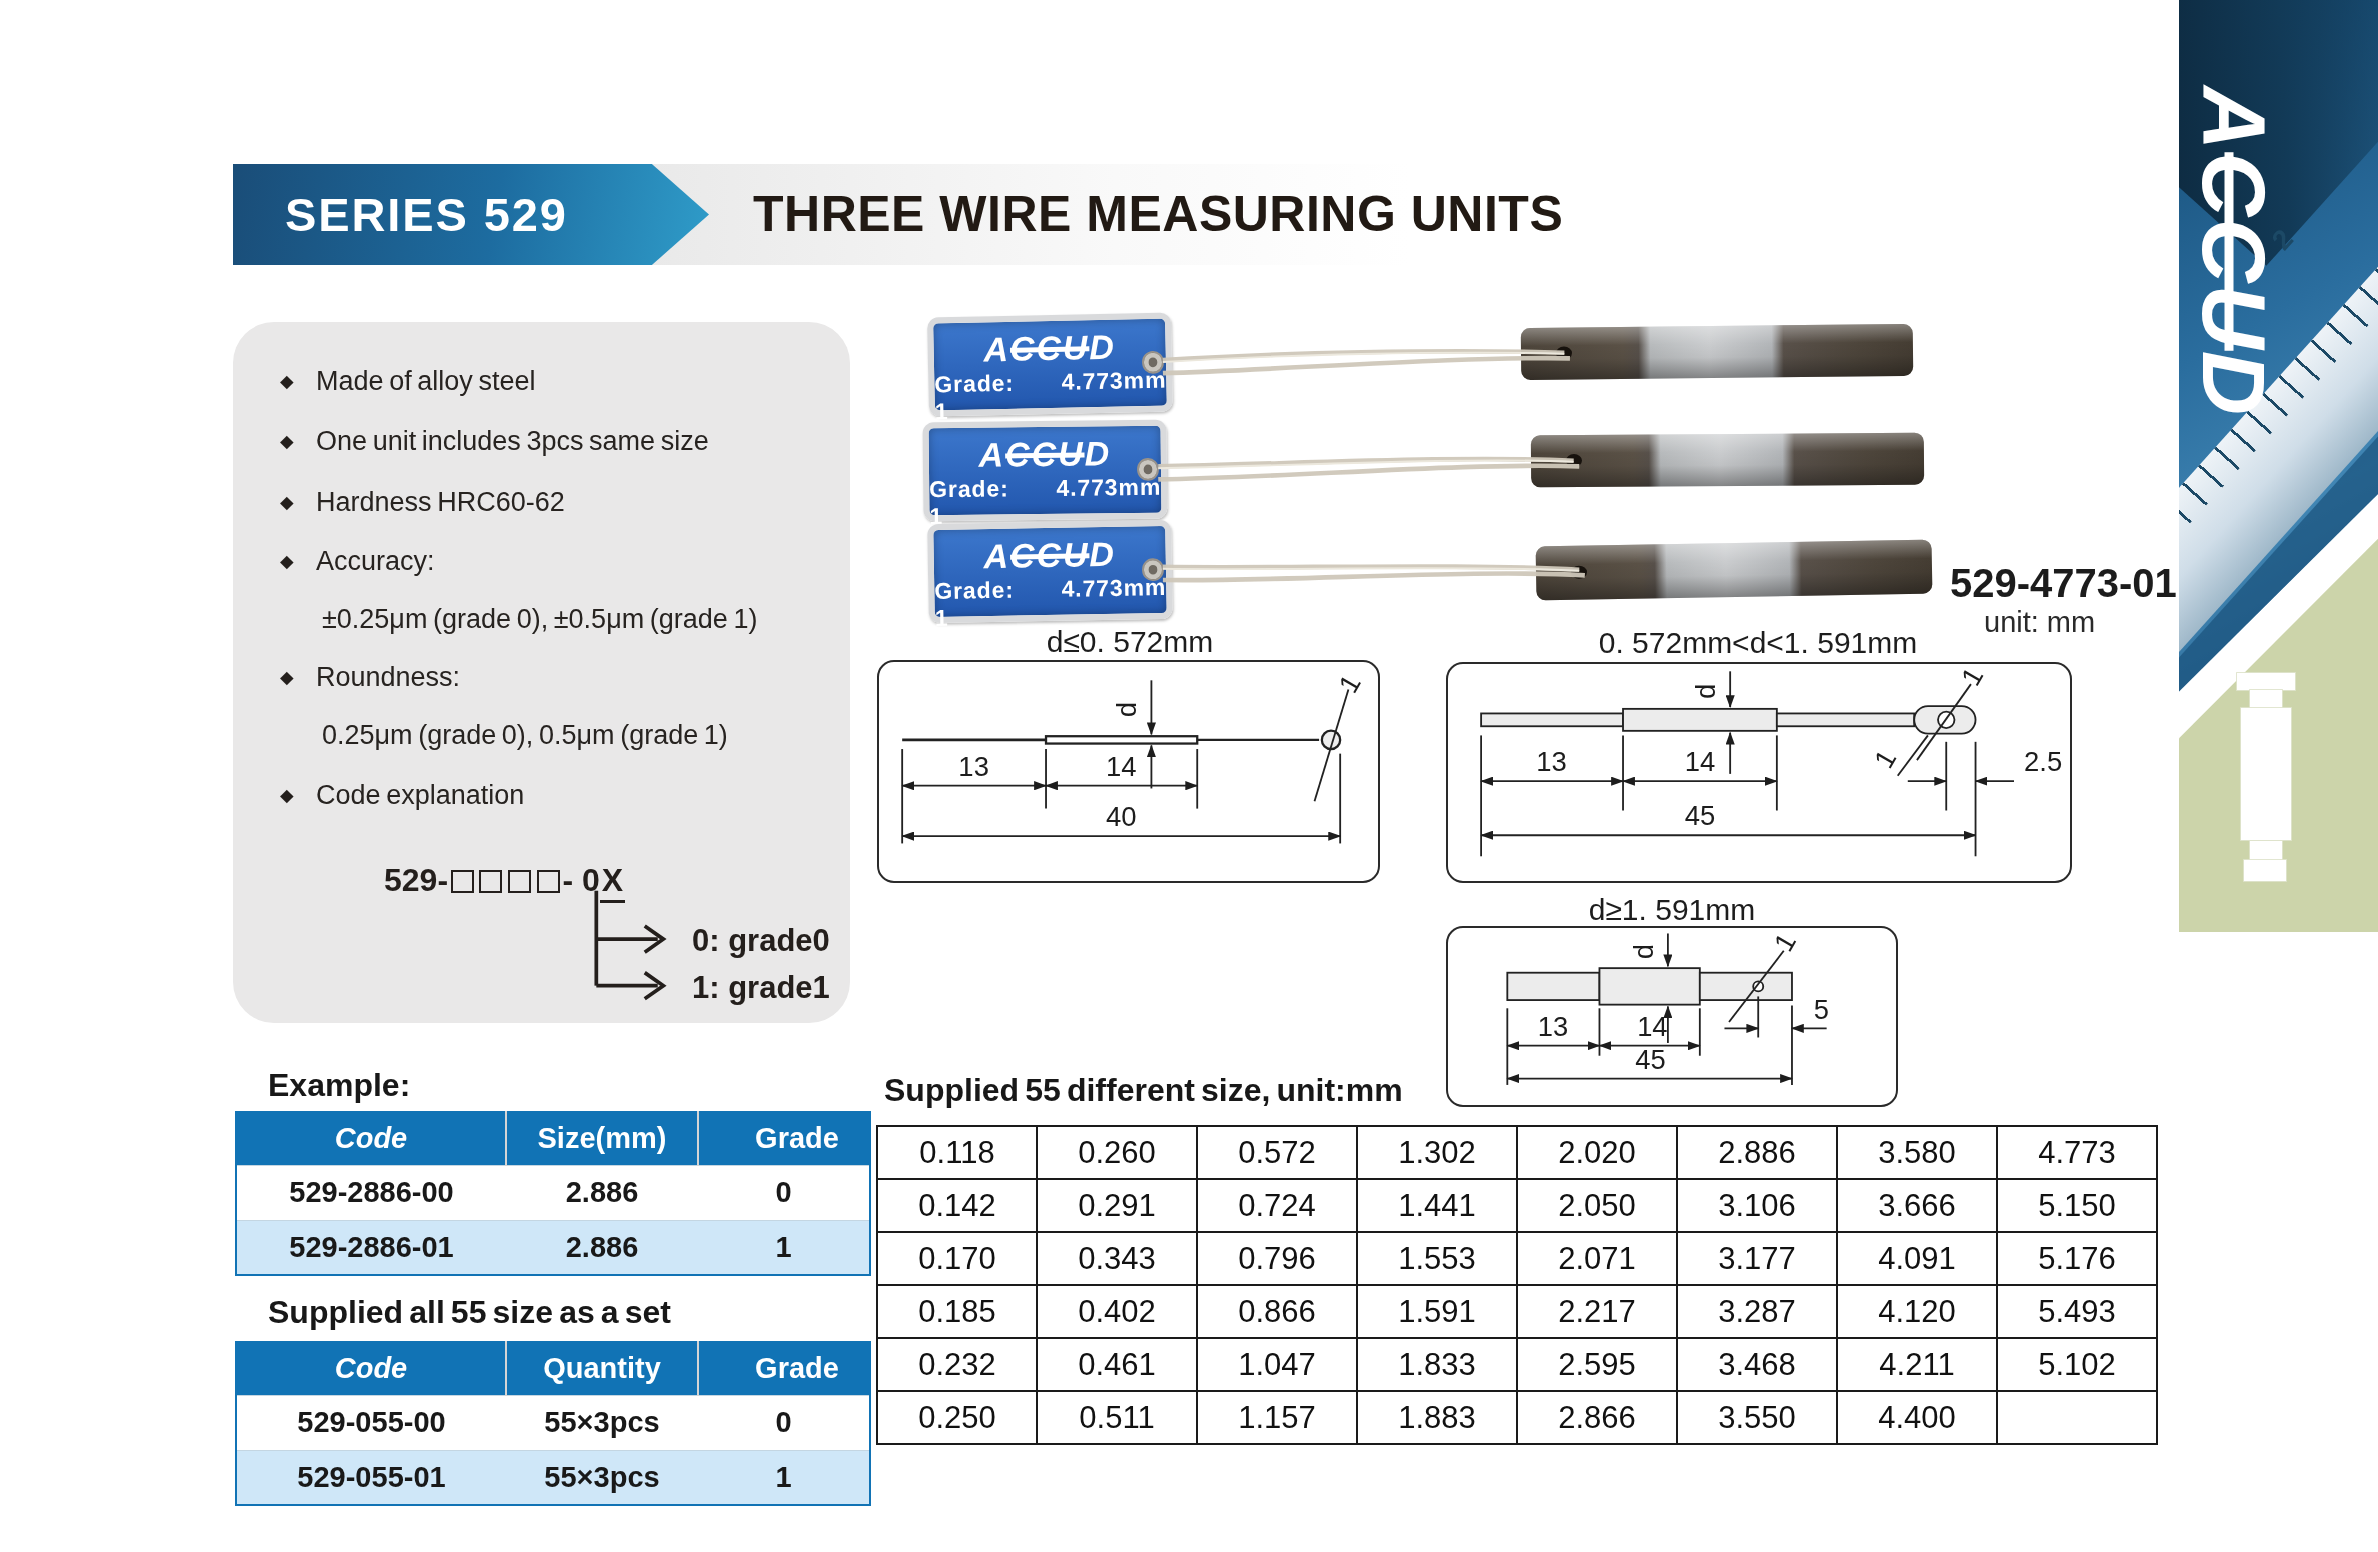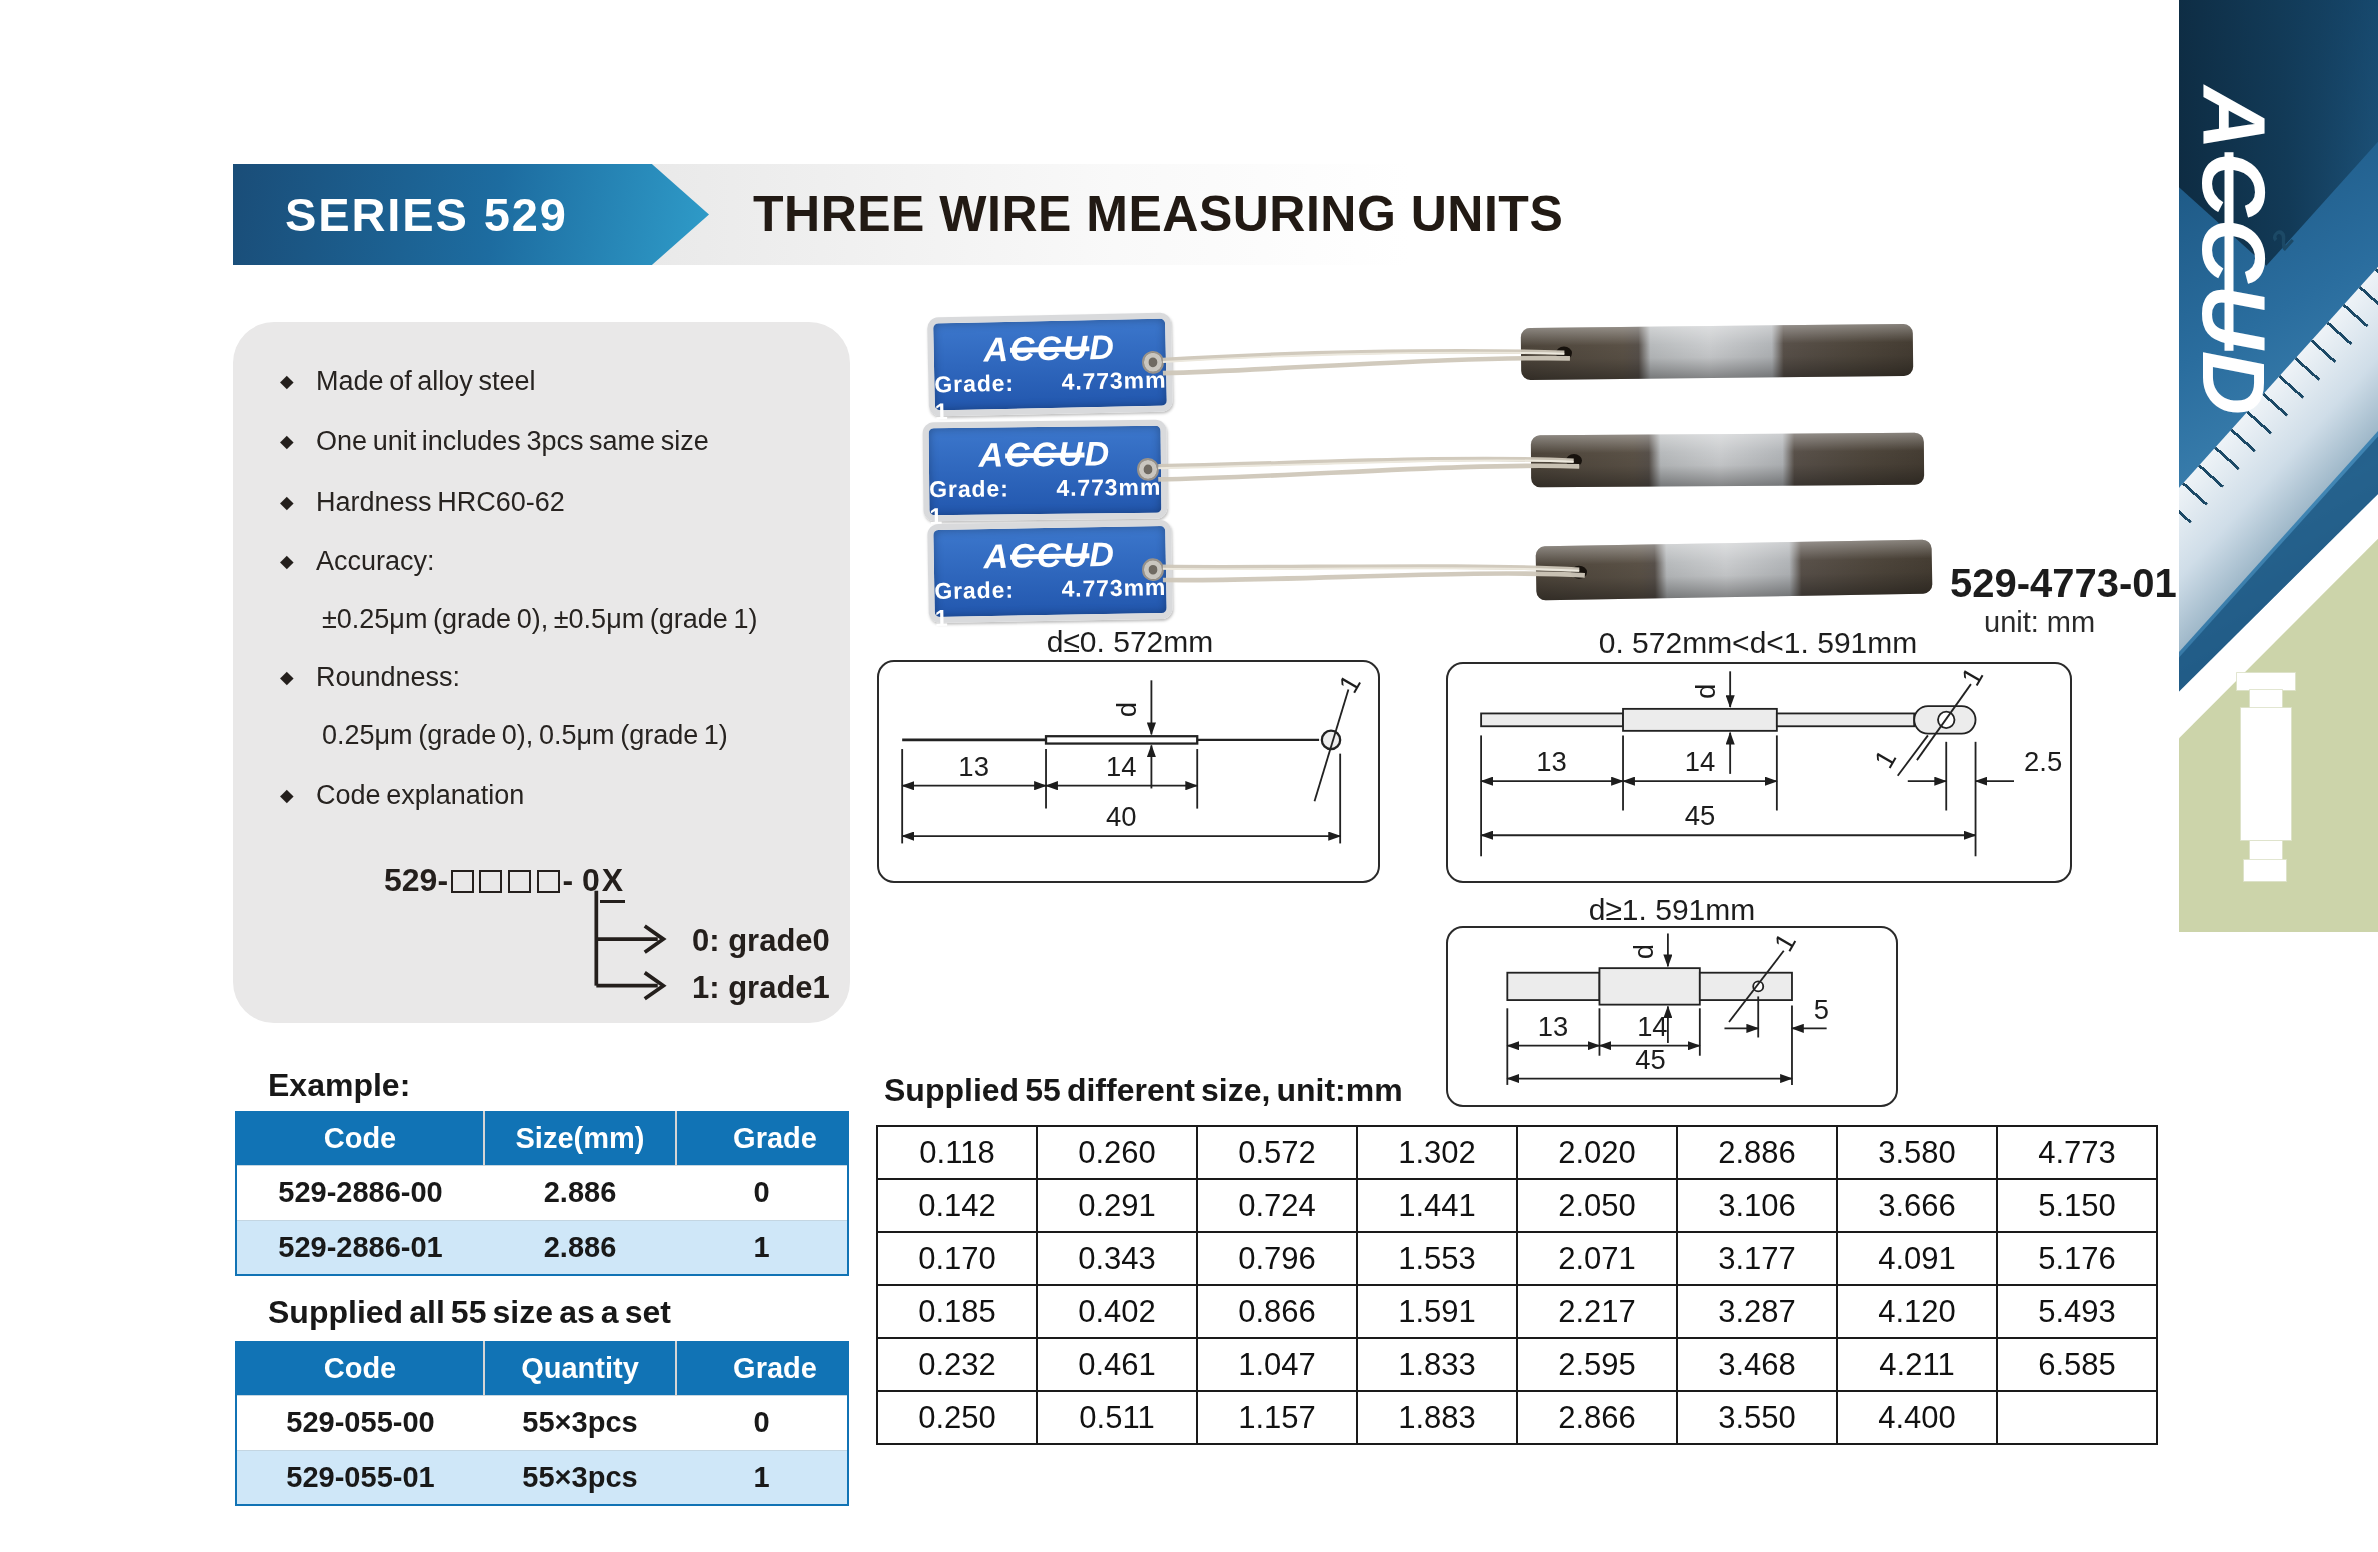--- a/index.html
+++ b/index.html
@@ -69,21 +69,21 @@
   .section-title { position:absolute; font-size:32px; font-weight:bold; color:#181818;
     word-spacing:-2.8px; white-space:nowrap; }
 
   
   .ex-table { position:absolute; border-collapse:collapse; border:2.8px solid #1173b5; }
   .ex-table th { background:#1173b5; color:#fff; font-size:29px; font-weight:bold; height:53px; }
   .ex-table th + th { border-left:2.8px solid #d5d5d5; }
   .ex-table td { font-size:29px; font-weight:bold; color:#191919; text-align:center; height:55px;
     border-top:1.9px solid #c4d6e2; }
   .ex-table tr.alt td { background:#cfe7f8; }
-  .col-code { width:248px; } .col-mid { width:192px; } .col-grade { width:172px;padding-left:26px; }
+  .col-code { width:270px;font-style:italic; } .col-mid { width:192px; } .col-grade { width:172px;padding-left:26px; }
 
   
   .sb { position:absolute; left:2179px; top:0; width:199px; height:932px; }
   .sb-blue { position:absolute; inset:0; clip-path:polygon(0 0,100% 0,100% 53%,0 74.2%);
     background:linear-gradient(150deg,#13476f 0%,#2a6d9e 35%,#4186b4 55%,#245e8a 80%,#1a4d77 100%);
     overflow:hidden; }
   .sb-dark { position:absolute; left:-56px; top:-56px; width:280px; height:261px;
     background:linear-gradient(135deg,#0a1f30 0%,#123a57 55%,rgba(18,58,87,0) 100%);
     transform:rotate(-48deg); }
   .ruler { position:absolute; left:-177px; top:401px; width:559px; height:110px;
@@ -358,21 +358,21 @@
         <td>5.493</td>
   </tr>
   <tr>
     <td>0.232</td>
         <td>0.461</td>
         <td>1.047</td>
         <td>1.833</td>
         <td>2.595</td>
         <td>3.468</td>
         <td>4.211</td>
-        <td>6.585</td>
+        <td>5.102</td>
   </tr>
   <tr>
     <td>0.250</td>
         <td>0.511</td>
         <td>1.157</td>
         <td>1.883</td>
         <td>2.866</td>
         <td>3.550</td>
         <td>4.400</td>
         <td></td>

